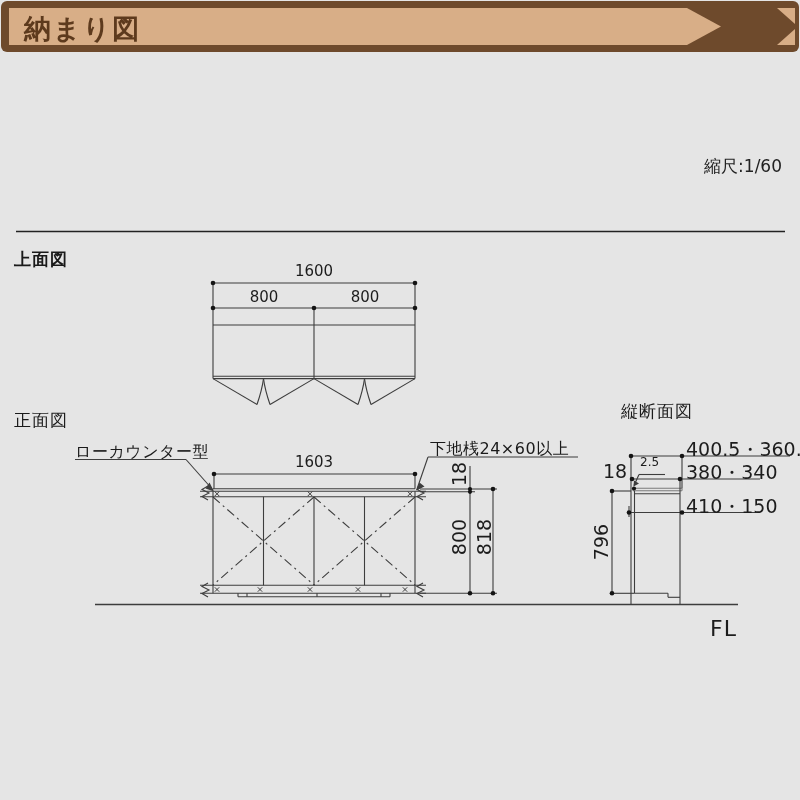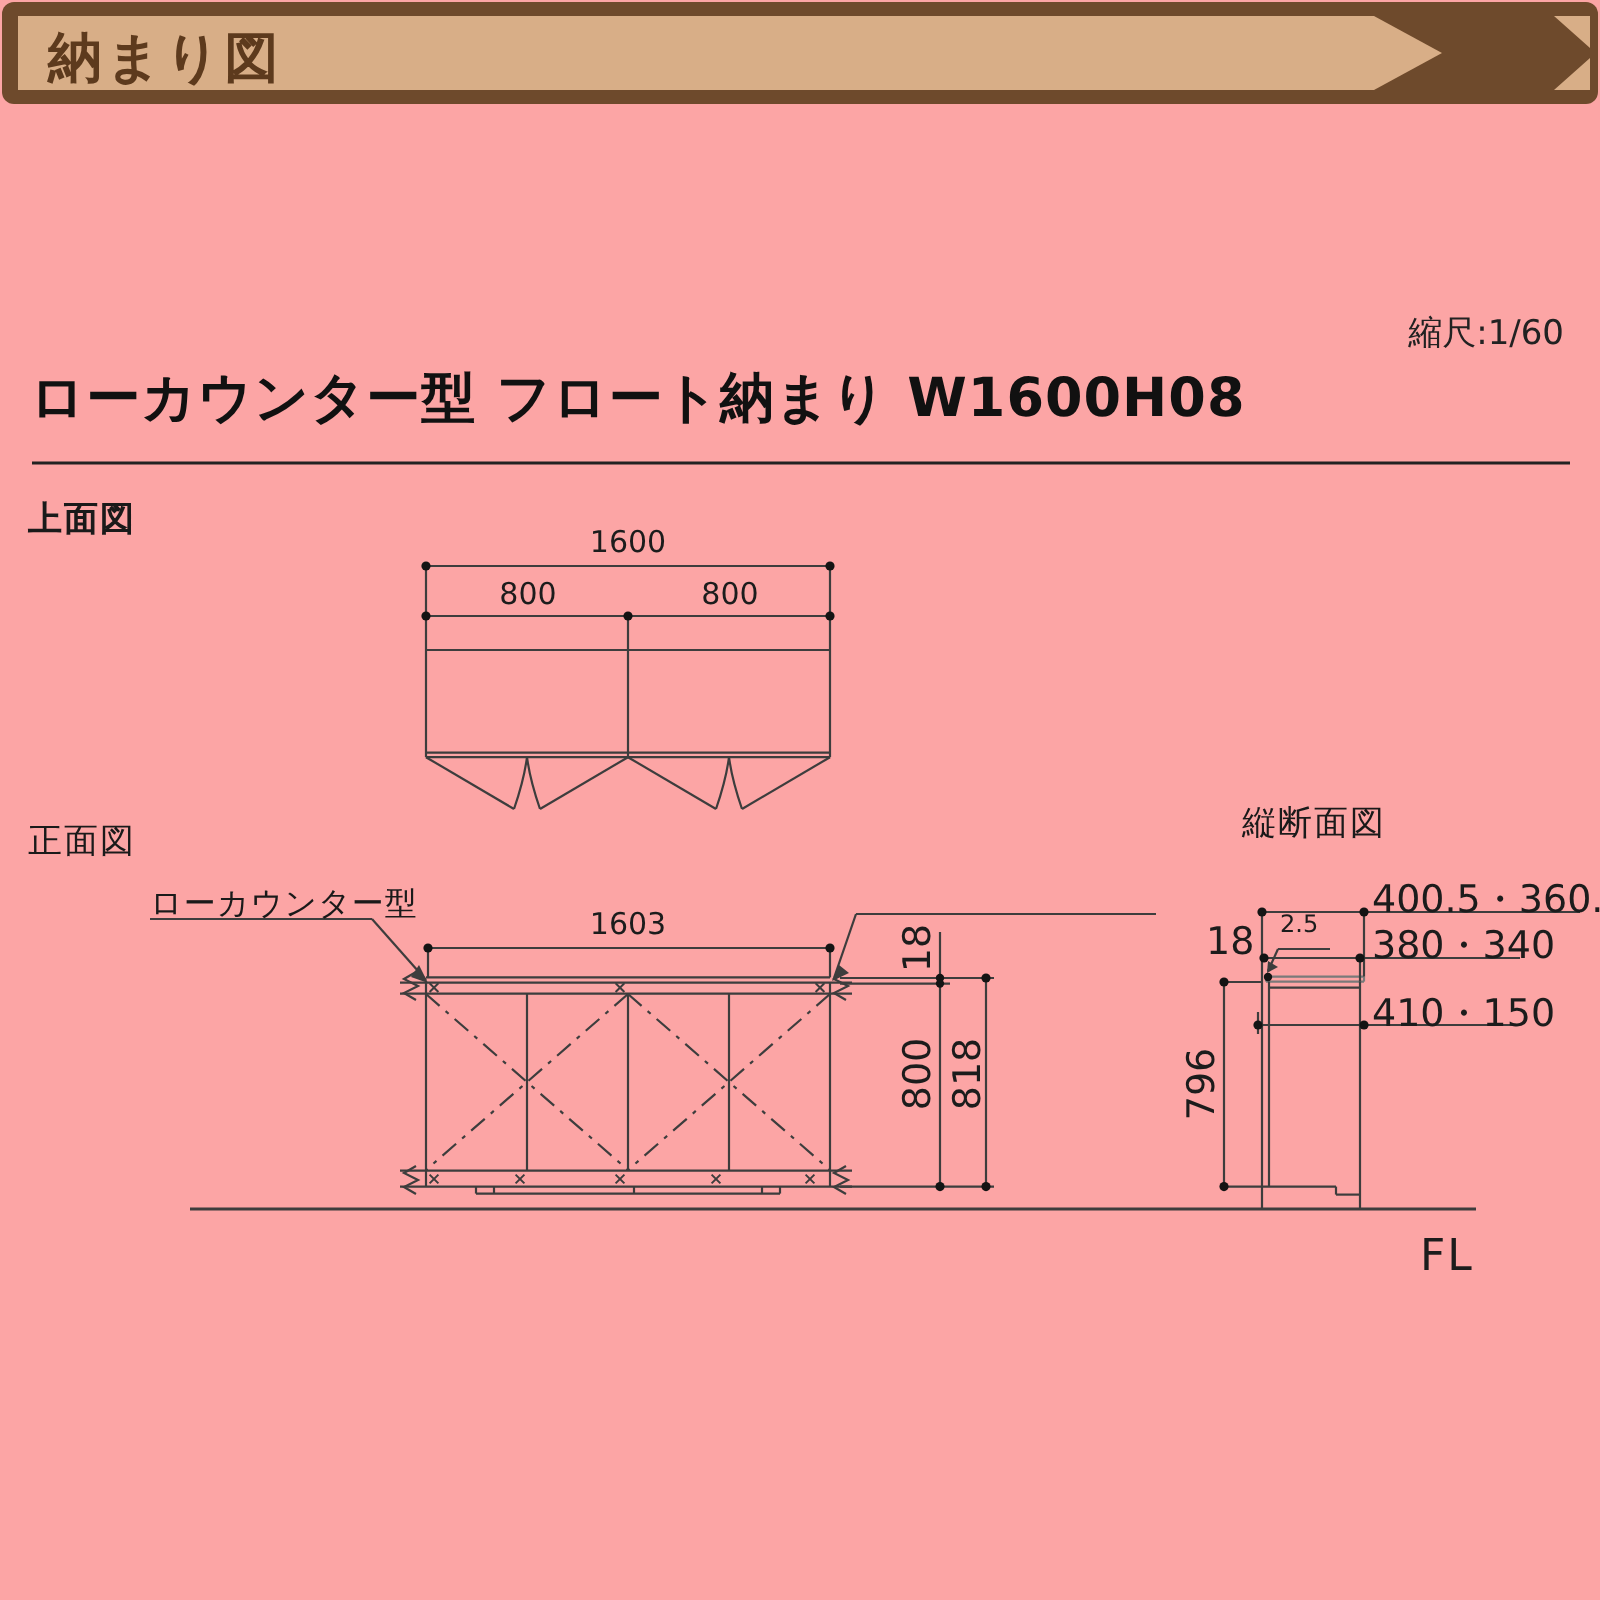--- a/index.html
+++ b/index.html
@@ -1,16 +1,16 @@
 <!DOCTYPE html>
 <html><head>
 <meta charset="utf-8">
 <style>
   html,body{margin:0;padding:0;background:#fff;}
-  .stage{position:relative;width:800px;height:800px;background:#fca5a5;overflow:hidden;
+  .stage{position:relative;width:800px;height:800px;background:#e5e5e5;overflow:hidden;
          font-family:"DejaVu Sans","Liberation Sans",sans-serif;color:#1c1c1c;}
   .abs{position:absolute;white-space:nowrap;}
   .banner-text{left:24px;top:11px;font-size:27px;font-weight:700;color:#5d3a1d;letter-spacing:2px;}
   .scale-label{top:155px;right:18px;font-size:17px;color:#222;}
   .doc-title{left:15px;top:181px;font-size:27px;font-weight:600;color:#111;letter-spacing:0.5px;}
   .view-label{font-size:17px;color:#1a1a1a;letter-spacing:1px;}
   .dim{position:absolute;font-size:15px;color:#1c1c1c;text-align:center;width:80px;white-space:nowrap;}
   .dim-s{font-size:19px;color:#1c1c1c;white-space:nowrap;}
   .vlabel{position:absolute;font-size:19px;color:#1c1c1c;white-space:nowrap;
           transform:translate(-50%,-50%) rotate(-90deg);}
@@ -24,21 +24,20 @@
 
   <svg width="800" height="56">
     <rect x="1" y="1" width="798" height="51" rx="6" fill="#6e4a2c"></rect>
     <polygon points="9,8 687,8 721,26.5 687,45 9,45" fill="#d8ae87"></polygon>
     <polygon points="777,8 795,8 795,24 " fill="#d8ae87"></polygon>
     <polygon points="777,45 795,45 795,29" fill="#d8ae87"></polygon>
   </svg>
   <div class="abs banner-text">納まり図</div>
 
   <div class="abs scale-label">縮尺:1/60</div>
-  <div class="abs doc-title">ローカウンター型 フロート納まり W1600H08</div>
 
   <svg width="800" height="800">
     <g stroke="#3d3d3d" stroke-width="1.1" fill="none">
 
       <line x1="16" y1="231.5" x2="785" y2="231.5" stroke="#222" stroke-width="1.6"></line>
 
       <line x1="213" y1="283" x2="415" y2="283"></line>
 
       <line x1="213" y1="308" x2="415" y2="308"></line>
 
@@ -191,20 +190,21 @@
 
   <div class="abs view-label" style="left:14px;top:248px;font-weight:bold;">上面図</div>
   <div class="abs view-label" style="left:14px;top:409px;">正面図</div>
   <div class="abs view-label" style="left:621px;top:400px;">縦断面図</div>
 
   <div class="dim" style="left:274px;top:262px;">1600</div>
   <div class="dim" style="left:224px;top:288px;">800</div>
   <div class="dim" style="left:325px;top:288px;">800</div>
 
   <div class="abs callout" style="left:75px;top:442px;">ローカウンター型</div>
+  <div class="abs callout" style="left:430px;top:439px;">下地桟24×60以上</div>
   <div class="dim" style="left:274px;top:453px;">1603</div>
   <div class="vlabel" style="left:459px;top:474px;">18</div>
   <div class="vlabel" style="left:459px;top:537px;">800</div>
   <div class="vlabel" style="left:484px;top:537px;">818</div>
 
   <div class="abs dim-s" style="left:686px;top:437px;">400.5・360.5</div>
   <div class="abs dim-s" style="left:686px;top:460px;">380・340</div>
   <div class="abs dim-s" style="left:686px;top:494px;">410・150</div>
   <div class="abs dim-s" style="left:603px;top:460px;">18</div>
   <div class="abs dim-s" style="left:640px;top:455px;font-size:12px;">2.5</div>

